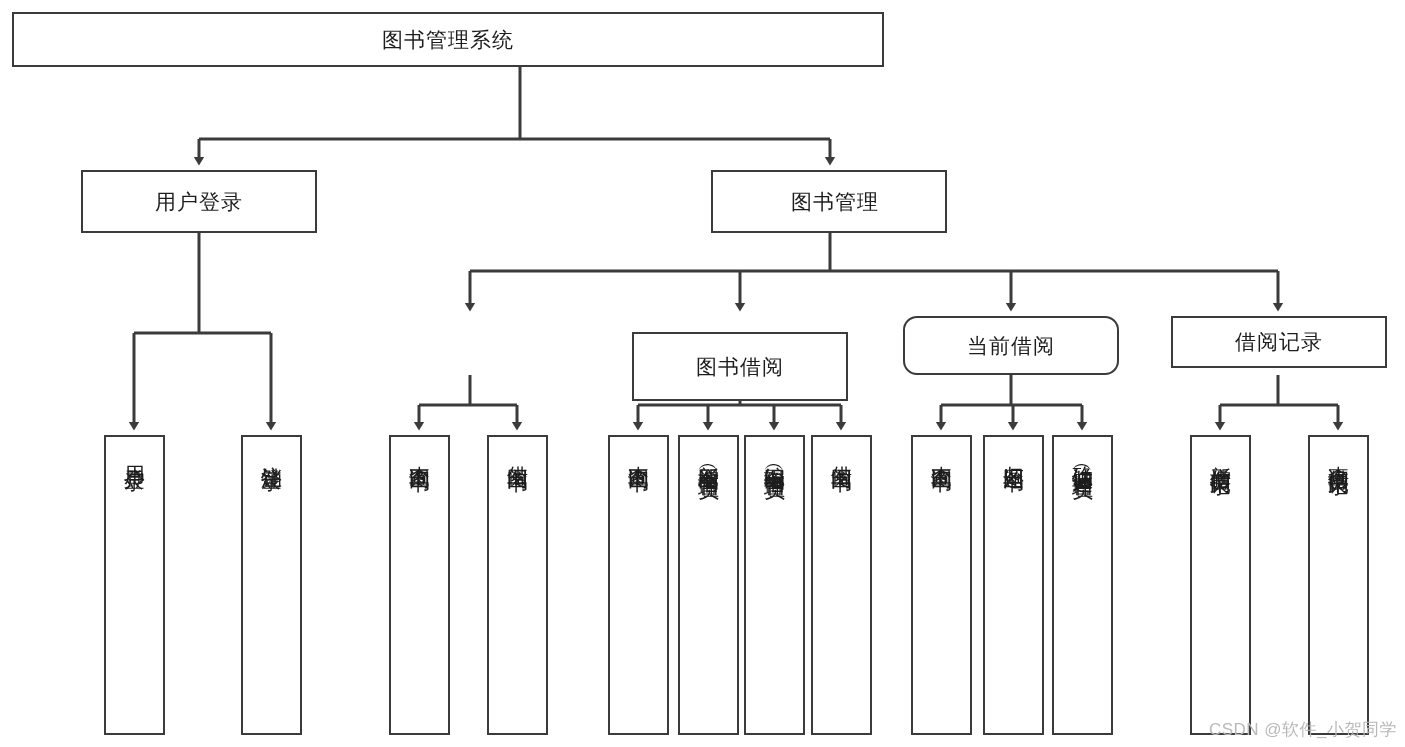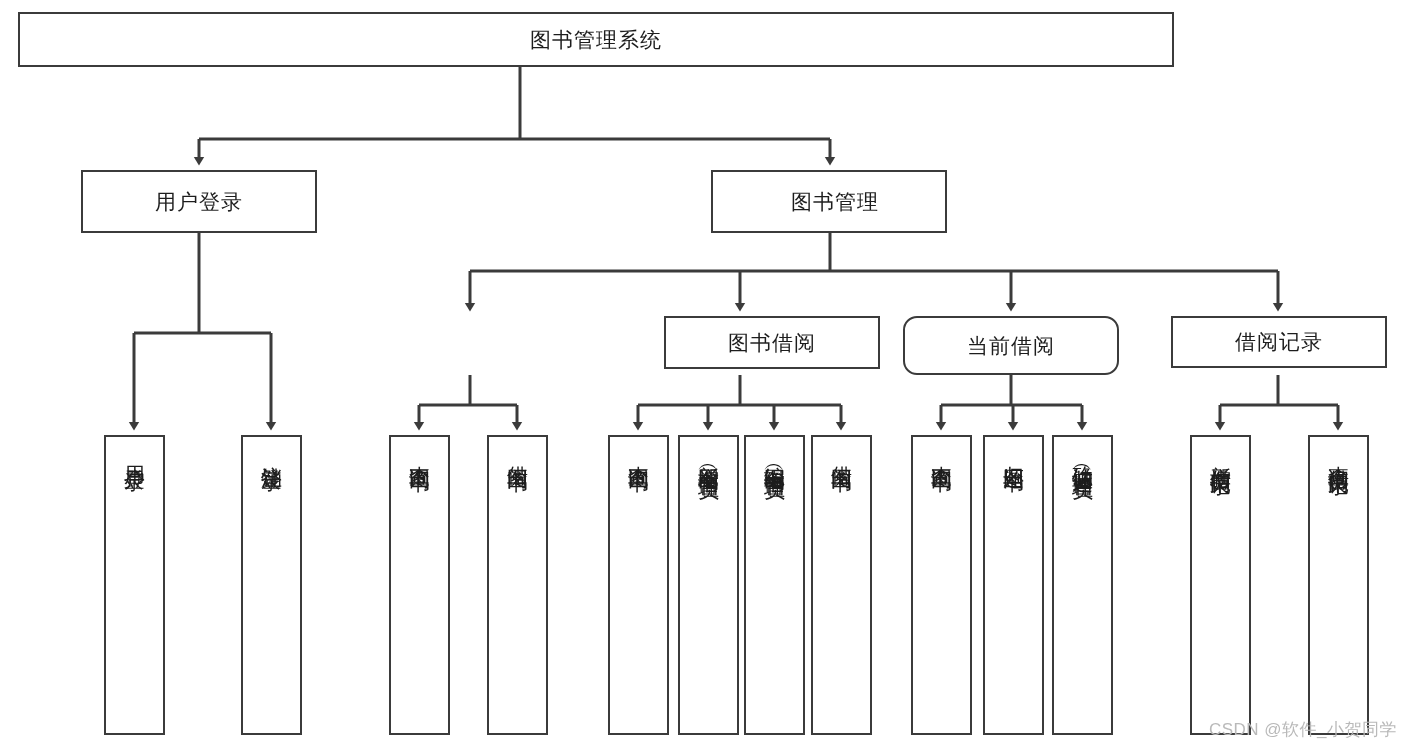--- a/index.html
+++ b/index.html
@@ -115,32 +115,32 @@
       <path d="M1013,405 L1013,423" marker-end="url(#arrow)"></path>
       <path d="M1082,405 L1082,423" marker-end="url(#arrow)"></path>
 
       <path d="M1278,375 L1278,405"></path>
       <path d="M1220,405 L1338,405"></path>
       <path d="M1220,405 L1220,423" marker-end="url(#arrow)"></path>
       <path d="M1338,405 L1338,423" marker-end="url(#arrow)"></path>
     </g>
   </svg>
 
-  <div class="node node-h" style="left:18px; top:12px; width:1156px; height:55px;">
+  <div class="node node-h" style="left:12px; top:12px; width:872px; height:55px;">
     <span>图书管理系统</span>
   </div>
 
   <div class="node node-h" style="left:81px; top:170px; width:236px; height:63px;">
     <span>用户登录</span>
   </div>
   <div class="node node-h" style="left:711px; top:170px; width:236px; height:63px;padding-left:12px;">
     <span>图书管理</span>
   </div>
 
-  <div class="node node-h" style="left:632px; top:316px; width:216px; height:53px;margin-left:32px;">
+  <div class="node node-h" style="left:632px; top:332px; width:216px; height:69px;">
     <span>图书借阅</span>
   </div>
   <div class="node node-h" style="left:903px; top:316px; width:216px; height:59px;border-radius:14px;">
     <span>当前借阅</span>
   </div>
   <div class="node node-h" style="left:1171px; top:316px; width:216px; height:52px;">
     <span>借阅记录</span>
   </div>
 
   <div class="node node-v" style="left:104px; top:435px; width:61px; height:300px;">

